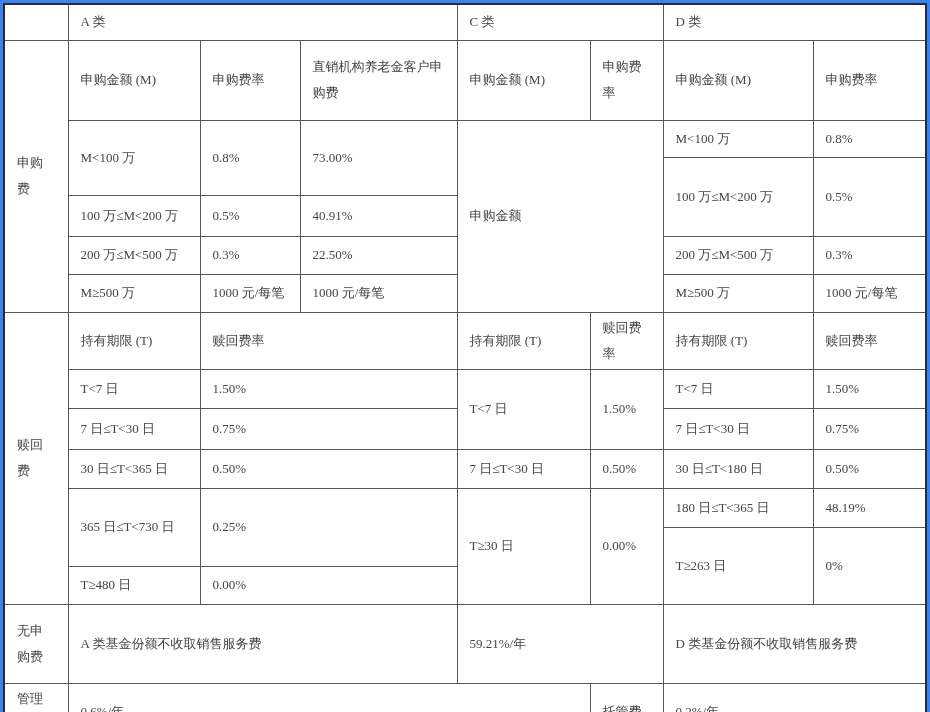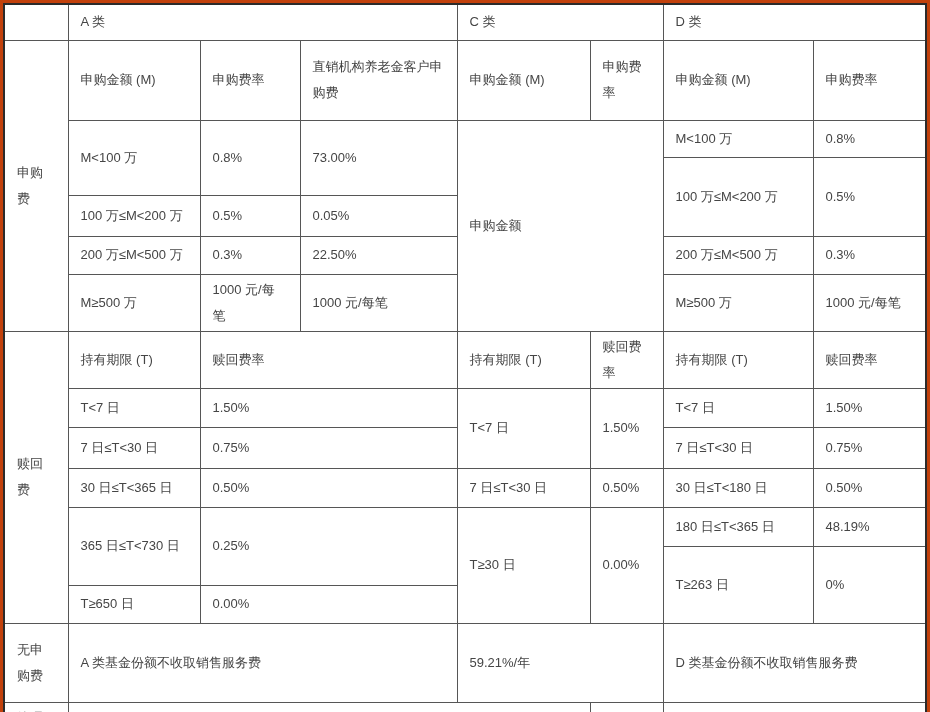--- a/index.html
+++ b/index.html
@@ -1,22 +1,22 @@
 <!DOCTYPE html>
 <html><head>
 <meta charset="utf-8">
 <style>
   html, body { margin: 0; padding: 0; background: #ffffff; }
   .page {
     width: 930px;
     height: 712px;
     box-sizing: border-box;
     padding: 3px;
-    background: #c2410c;
-    font-family: Liberation Sans, sans-serif;
+    background: #3b82f6;
+    font-family: Liberation Serif, serif;
   }
   table.fee-table {
     border-collapse: collapse;
     table-layout: fixed;
     width: 924px;
     border: 2px solid #2b2b2b;
   }
   table.fee-table td {
     border: 1px solid #565656;
     font-size: 13px;
@@ -75,21 +75,21 @@
       </tr>
 
       <tr style="height:38px">
         <td rowspan="2">100 万≤M&lt;200 万</td>
         <td rowspan="2">0.5%</td>
       </tr>
 
       <tr style="height:41px">
         <td>100 万≤M&lt;200 万</td>
         <td>0.5%</td>
-        <td>0.05%</td>
+        <td>40.91%</td>
       </tr>
 
       <tr style="height:38px">
         <td>200 万≤M&lt;500 万</td>
         <td>0.3%</td>
         <td>22.50%</td>
         <td>200 万≤M&lt;500 万</td>
         <td>0.3%</td>
       </tr>
 
@@ -144,21 +144,21 @@
         <td>180 日≤T&lt;365 日</td>
         <td>48.19%</td>
       </tr>
 
       <tr style="height:39px">
         <td rowspan="2">T≥263 日</td>
         <td rowspan="2">0%</td>
       </tr>
 
       <tr style="height:38px">
-        <td>T≥650 日</td>
+        <td>T≥480 日</td>
         <td colspan="2">0.00%</td>
       </tr>
 
       <tr style="height:79px">
         <td>无申购费</td>
         <td colspan="3">A 类基金份额不收取销售服务费</td>
         <td colspan="2">59.21%/年</td>
         <td colspan="2">D 类基金份额不收取销售服务费</td>
       </tr>
 

